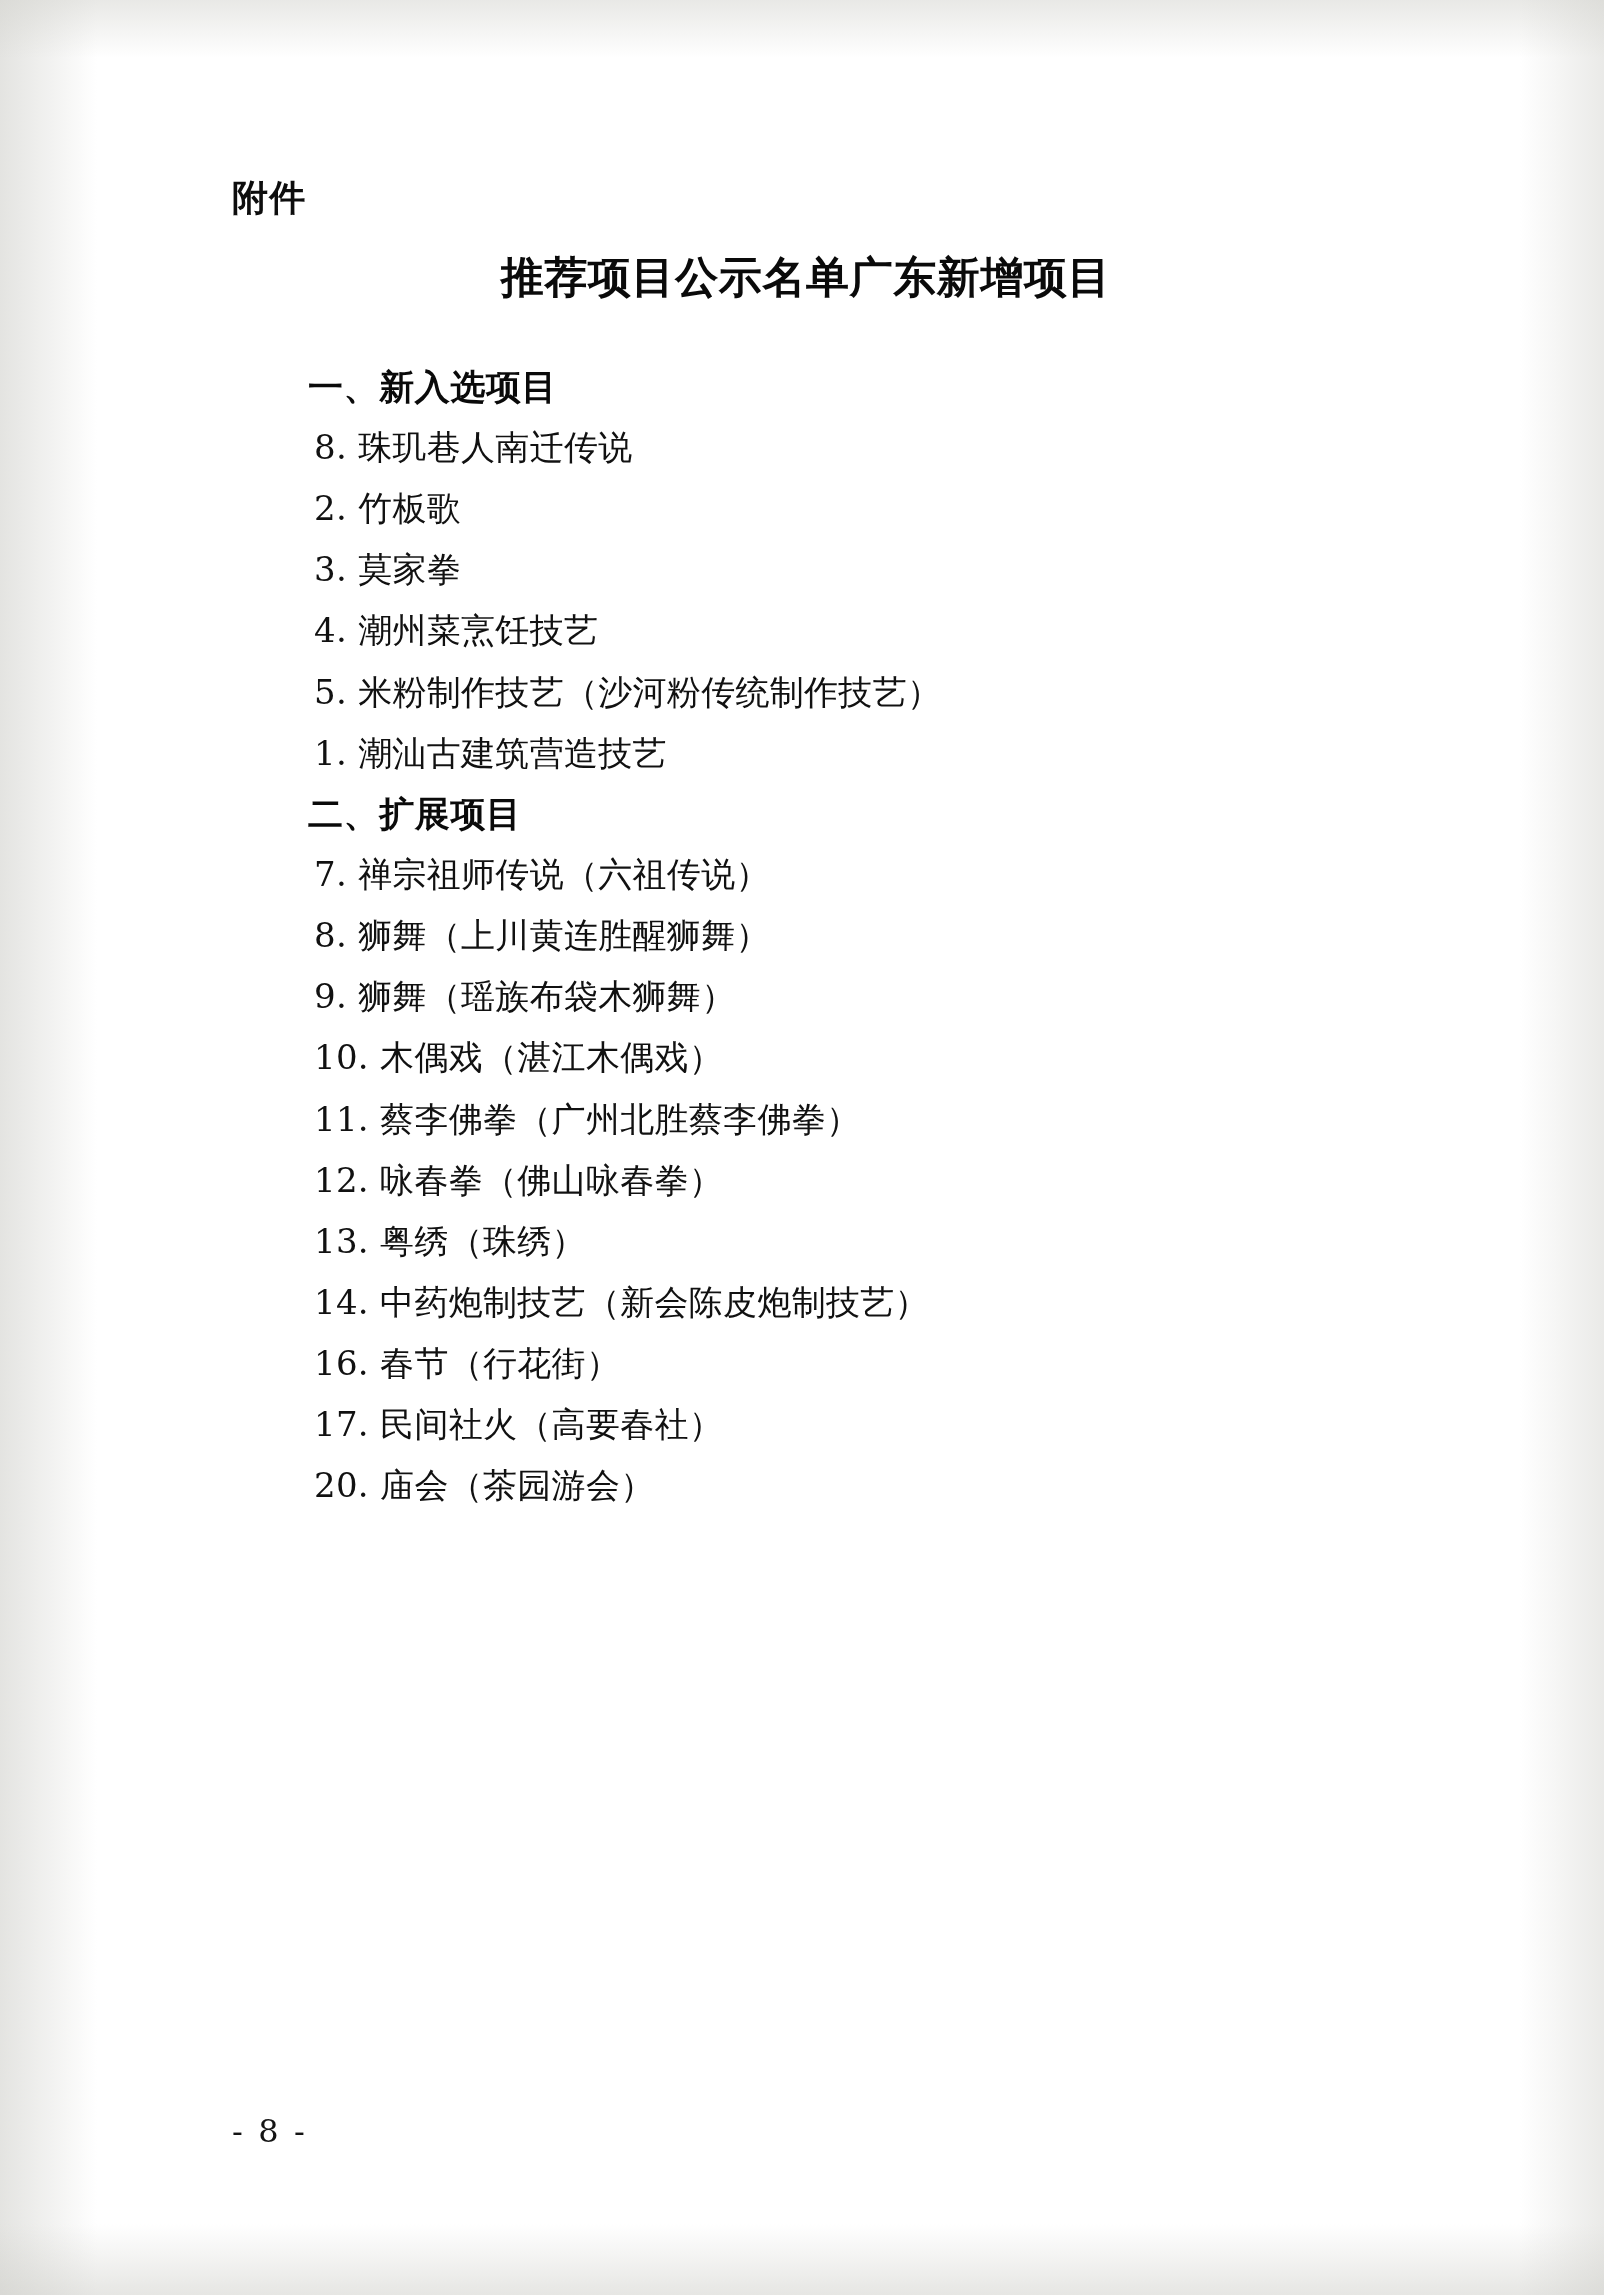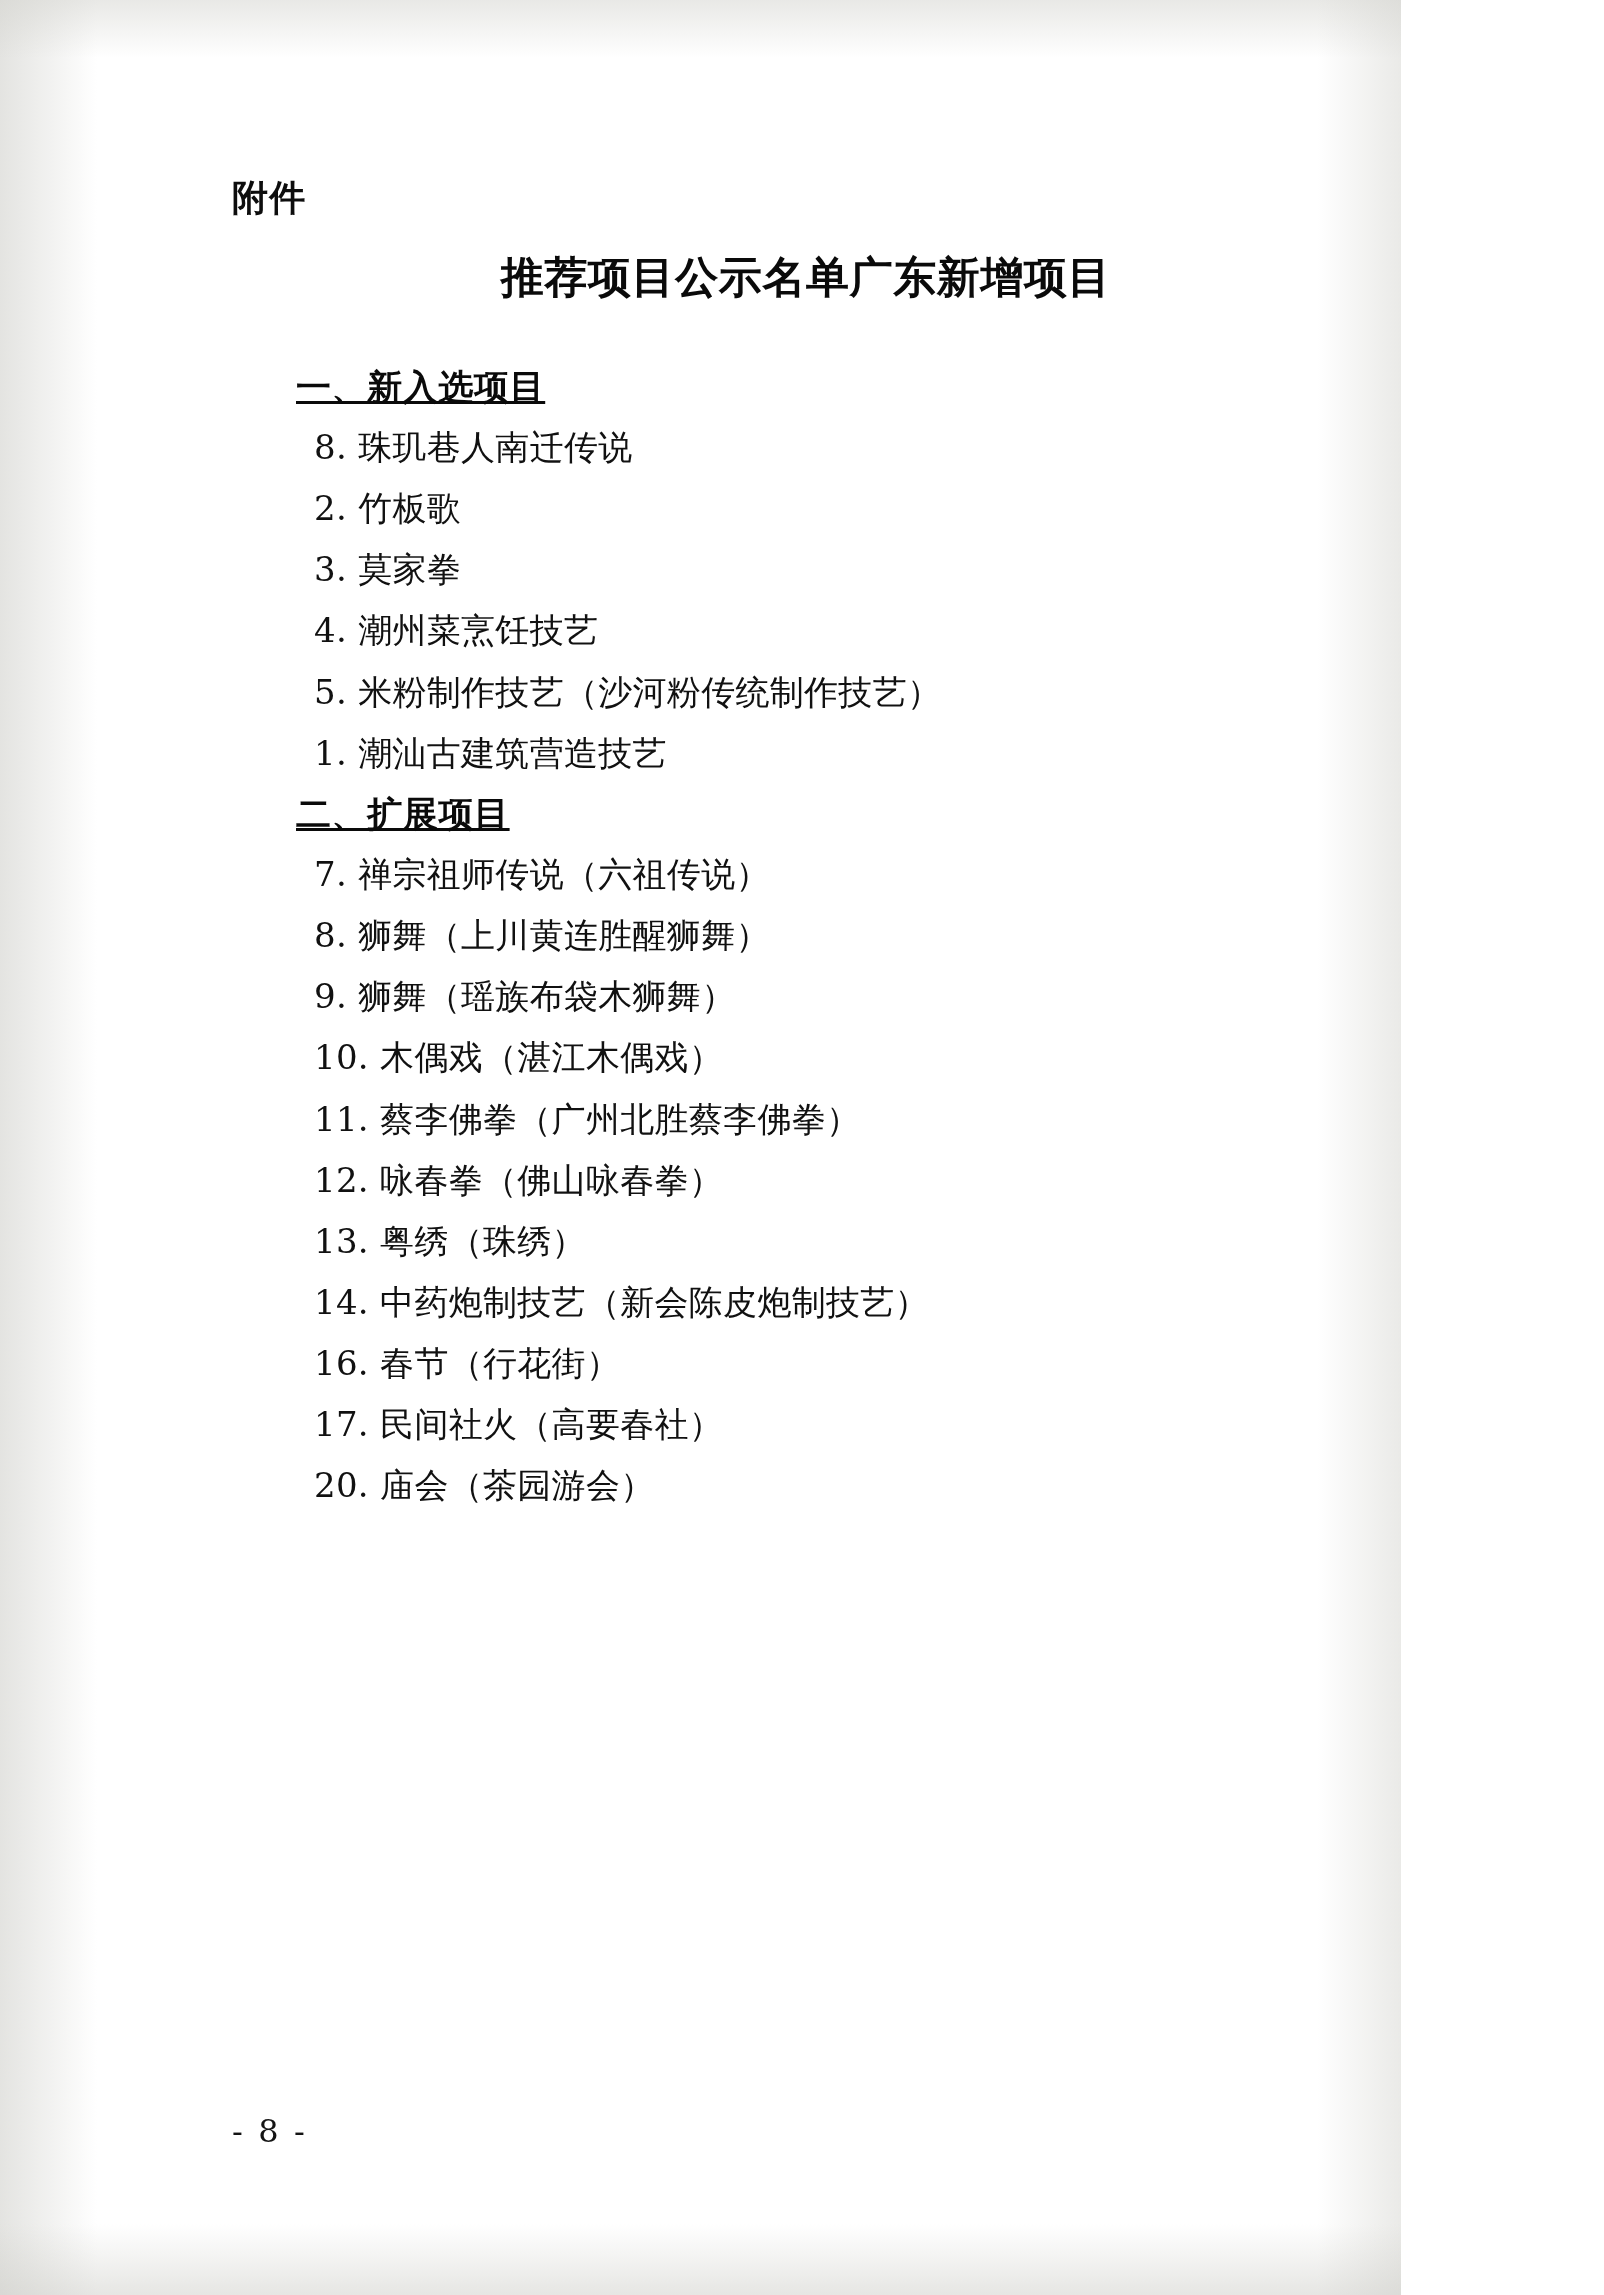--- a/index.html
+++ b/index.html
@@ -6,21 +6,21 @@
     margin: 0;
     padding: 0;
     background: #ffffff;
   }
   body {
     font-family: "DejaVu Serif", "Liberation Serif", serif;
     color: #111111;
   }
   .page {
     position: relative;
-    width: 1401px;
+    width: 1604px;
     height: 2295px;
     background: #15803d;
     box-sizing: border-box;
     overflow: hidden;
   }
   .sheet {
     position: absolute;
     left: 0;
     top: 0;
     width: 1604px;
@@ -60,22 +60,21 @@
     margin-top: 62px;
     padding-left: 64px;
   }
   .section-heading {
     font-family: "DejaVu Serif", "Liberation Serif", serif;
     font-weight: bold;
     font-size: 35px;
     line-height: 1.1;
     letter-spacing: 0.6px;
     color: #0a0a0a;
-    margin: 0 0 22px 0;
-    text-decoration: underline;
+    margin: 0 0 22px 12px;
   }
   .section-heading.second {
     margin-top: 10.3px;
   }
   .item {
     font-family: "DejaVu Serif", "Liberation Serif", serif;
     font-size: 34px;
     line-height: 1.12;
     letter-spacing: 0.3px;
     color: #111111;

